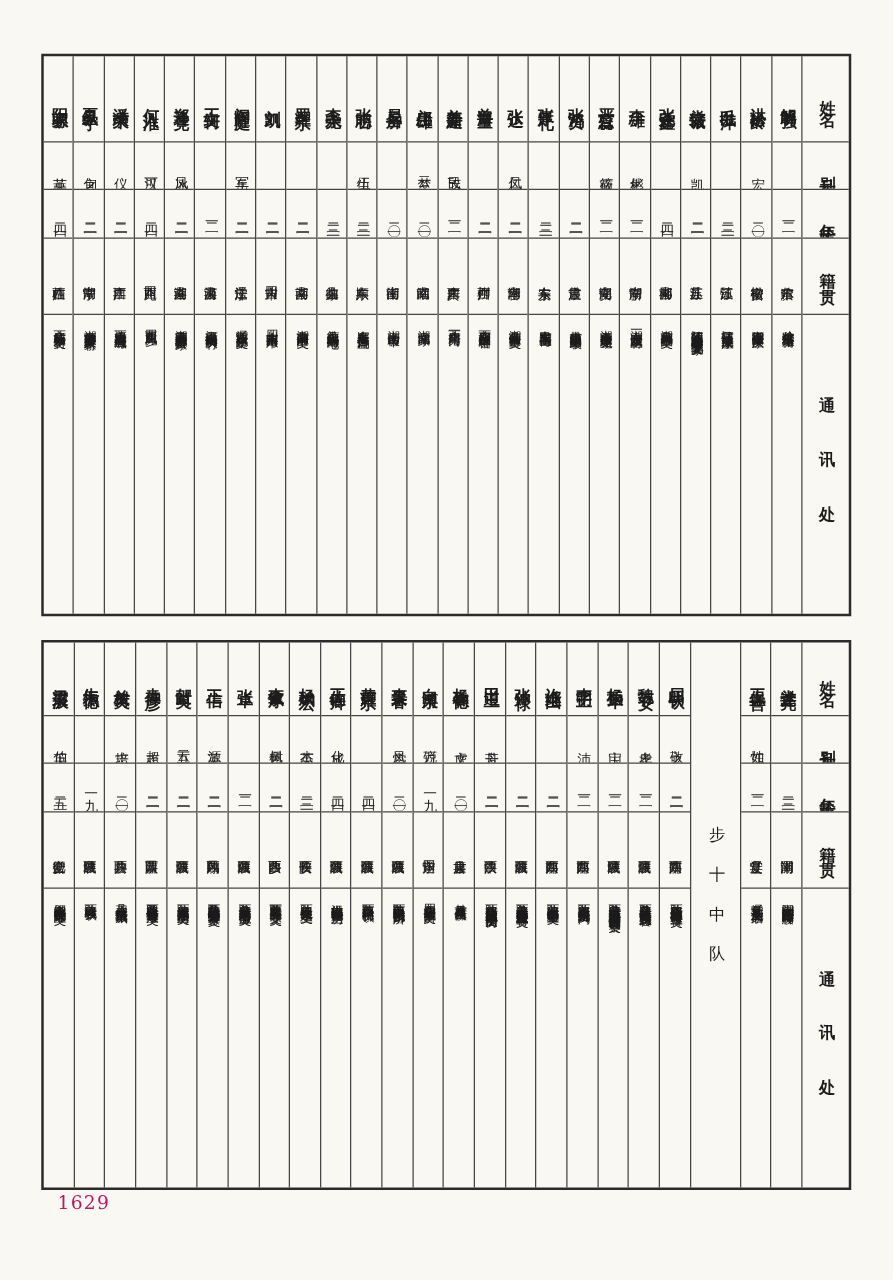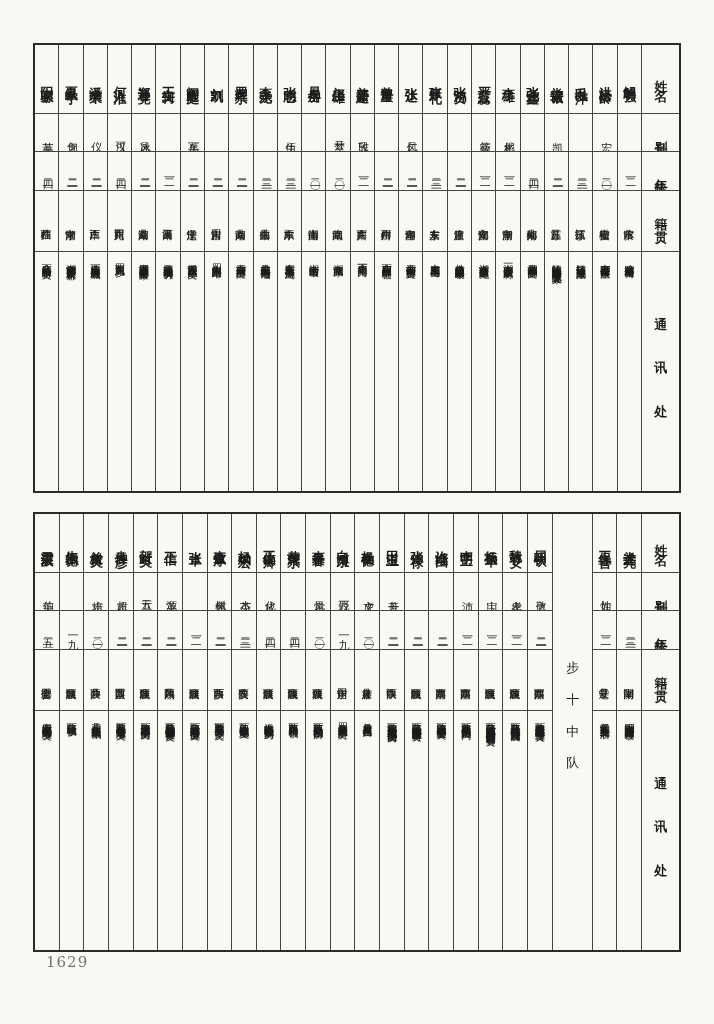--- a/index.html
+++ b/index.html
@@ -54,21 +54,21 @@
   .h-native > span{letter-spacing:13px;}
   .h-addr > span{letter-spacing:44px;}
   .group-col .group-cell{
     flex:1;border-bottom:none;display:flex;justify-content:center;align-items:center;
     font-size:13px;
   }
   .group-cell > span{letter-spacing:32px;transform:translateY(-18px);}
   .name-note{font-size:7px;letter-spacing:0;display:inline;}
   .page-number{
     position:absolute;left:46px;top:953px;
-    font-size:15px;letter-spacing:1px;color:#737373;
+    font-size:15px;letter-spacing:1px;color:#be185d;
   }
 </style>
 </head>
 <body>
 
 <div class="page">
   <div class="table-wrap">
     <div class="section section-top">
         <div class="col header-col">
           <div class="cell c-name h-name">

